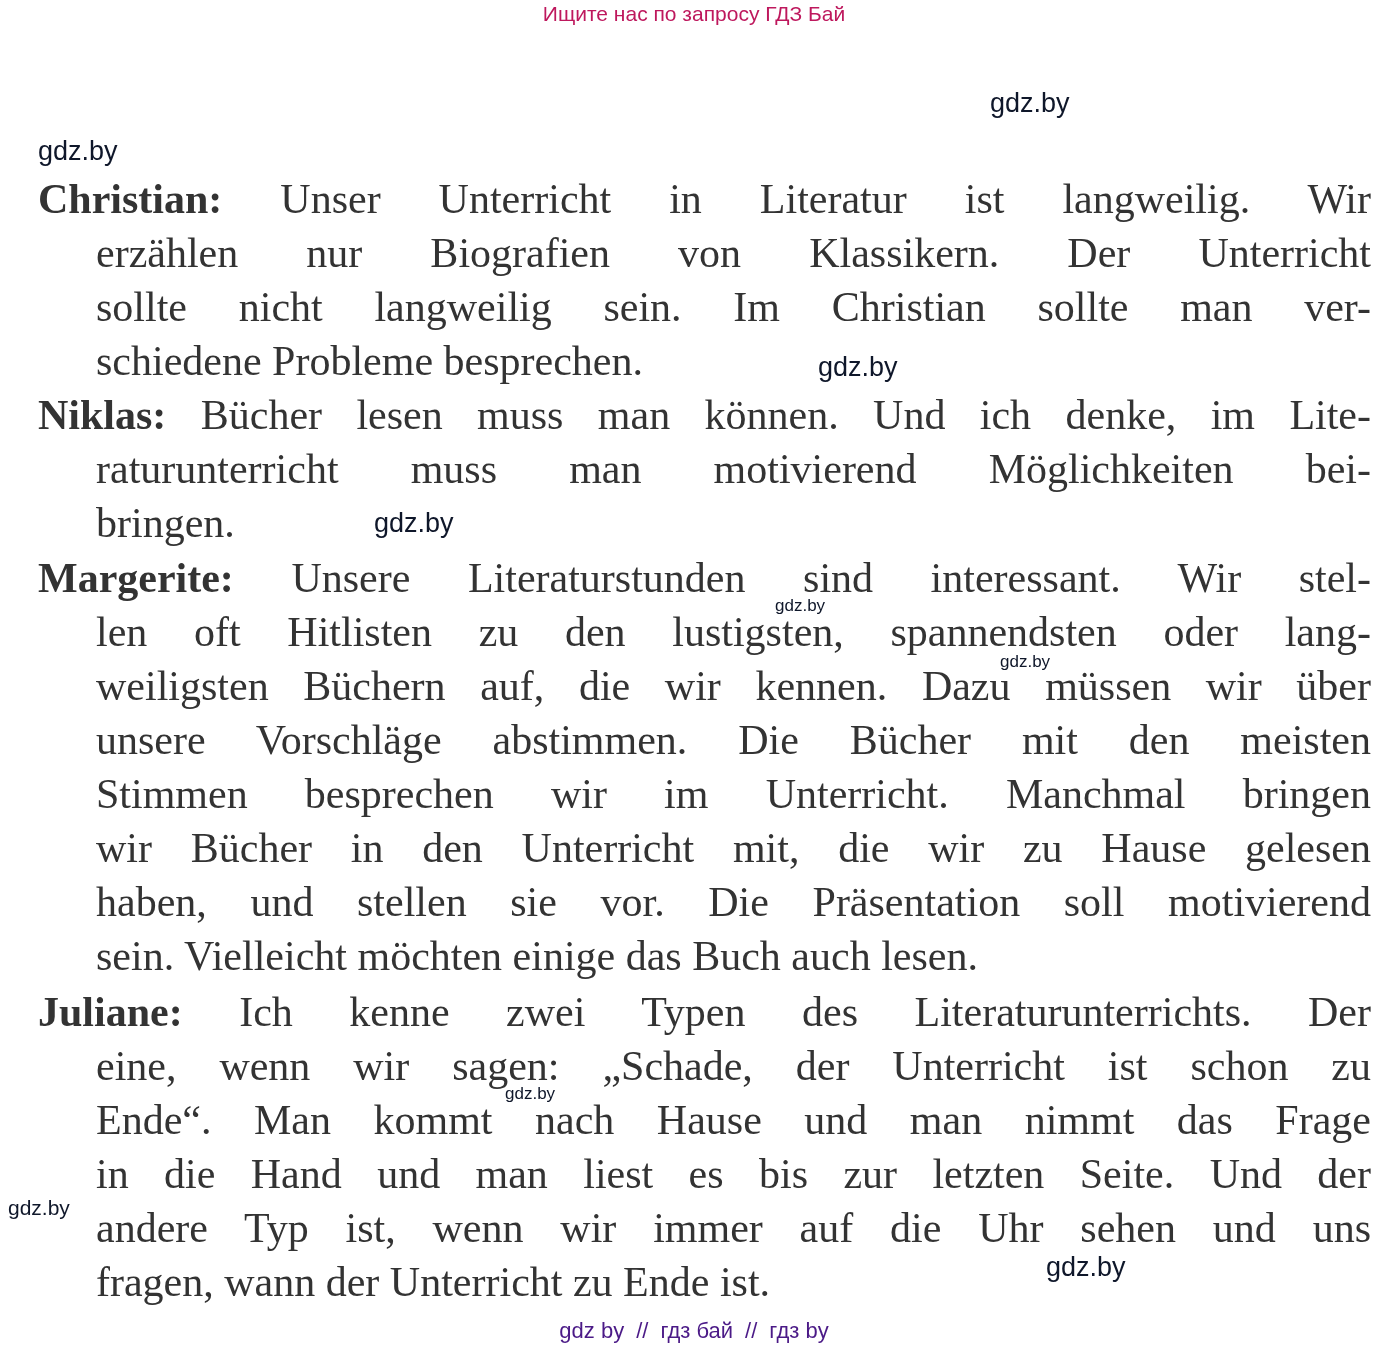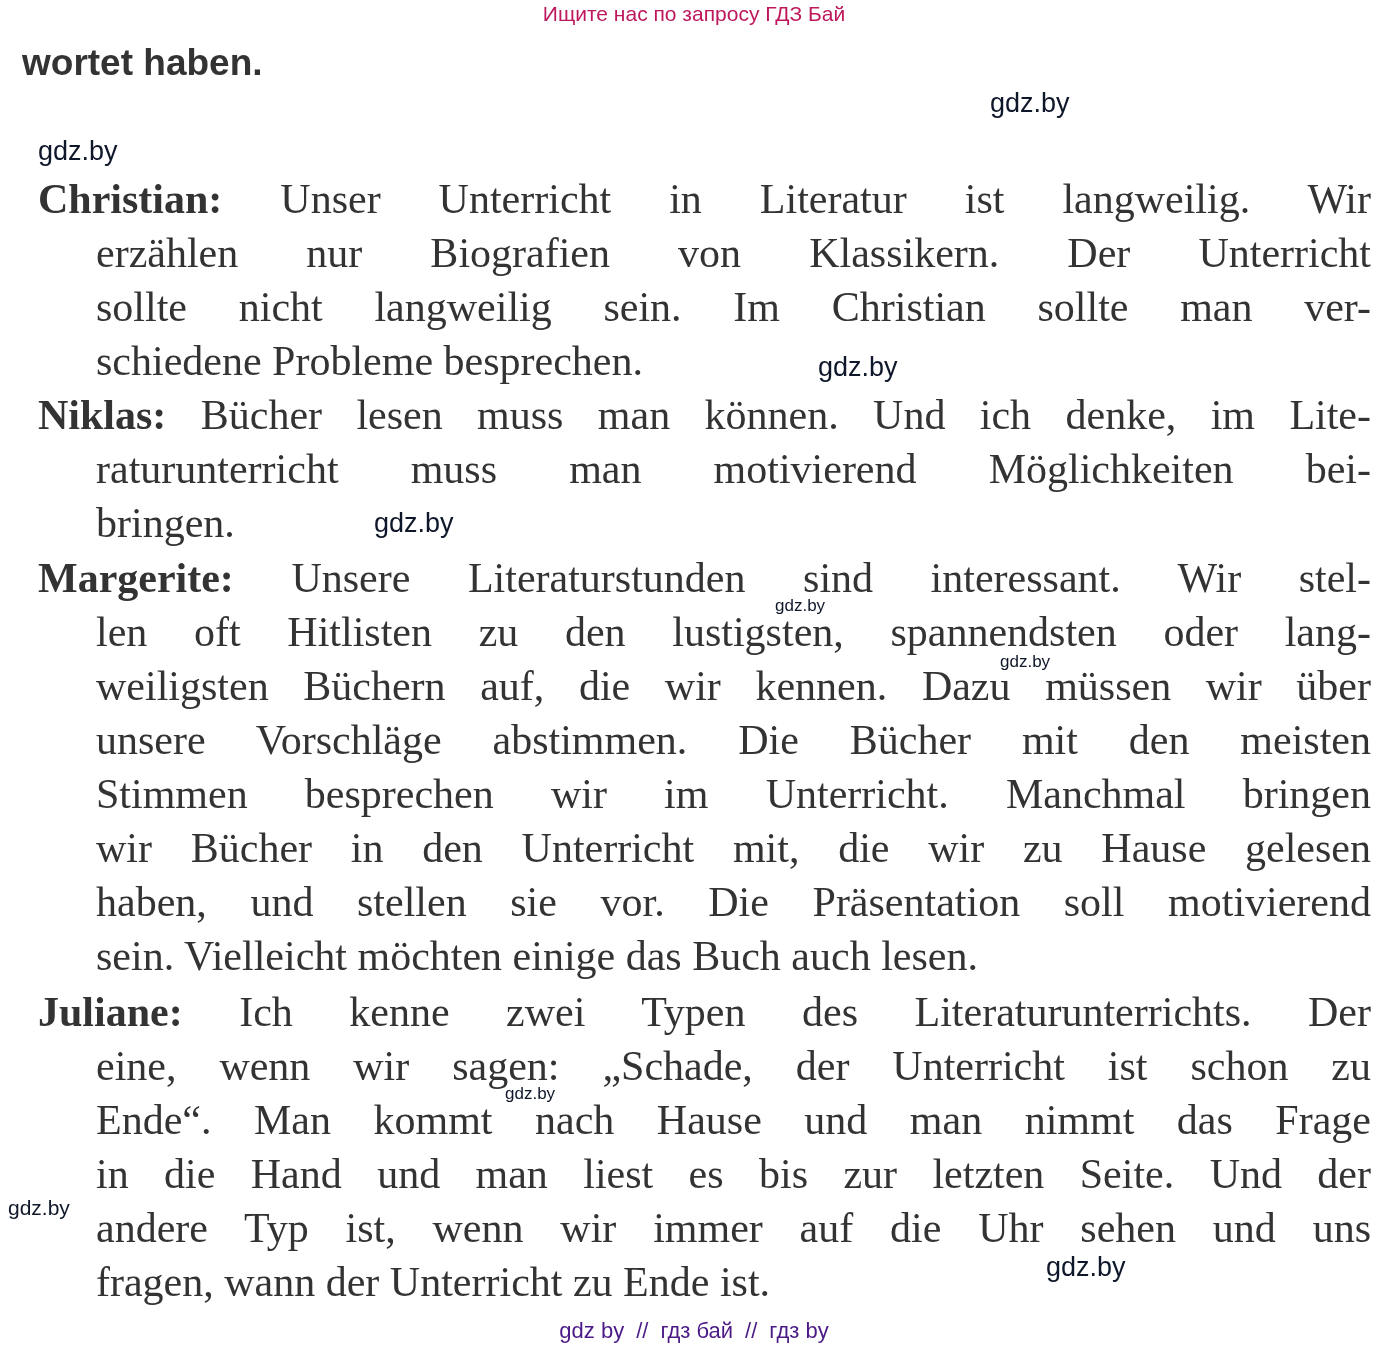--- a/index.html
+++ b/index.html
@@ -38,21 +38,20 @@
       font-family: "Liberation Sans", sans-serif; font-size: 22px; color: #4b1a87;
     }
     .footer .sep { margin: 0 12px; }
   </style>
 </head>
 <body>
 
 <div class="top-banner">Ищите нас по запросу ГДЗ Бай</div>
 
 <div class="task-heading">
-  <div>wortet haben.</div>
 </div>
 
 <div class="line first" style="top:172px"><span class="speaker">Christian:</span> <span>Unser Unterricht in Literatur ist langweilig. Wir</span></div>
 <div class="line" style="top:226px">erzählen nur Biografien von Klassikern. Der Unterricht</div>
 <div class="line" style="top:280px">sollte nicht langweilig sein. Im Christian sollte man ver-</div>
 <div class="line last" style="top:334px">schiedene Probleme besprechen.</div>
 
 <div class="line first" style="top:388px"><span class="speaker">Niklas:</span> <span>Bücher lesen muss man können. Und ich denke, im Lite-</span></div>
 <div class="line" style="top:442px">raturunterricht muss man motivierend Möglichkeiten bei-</div>
 <div class="line last" style="top:496px">bringen.</div>

